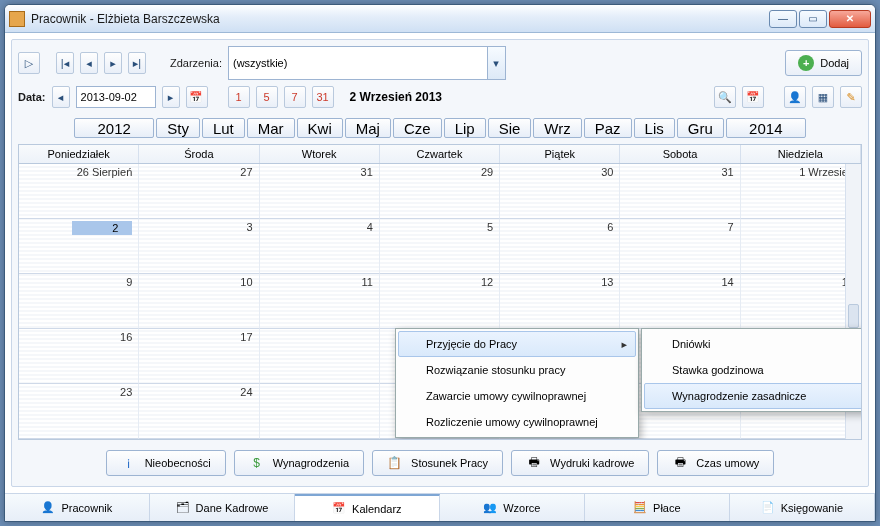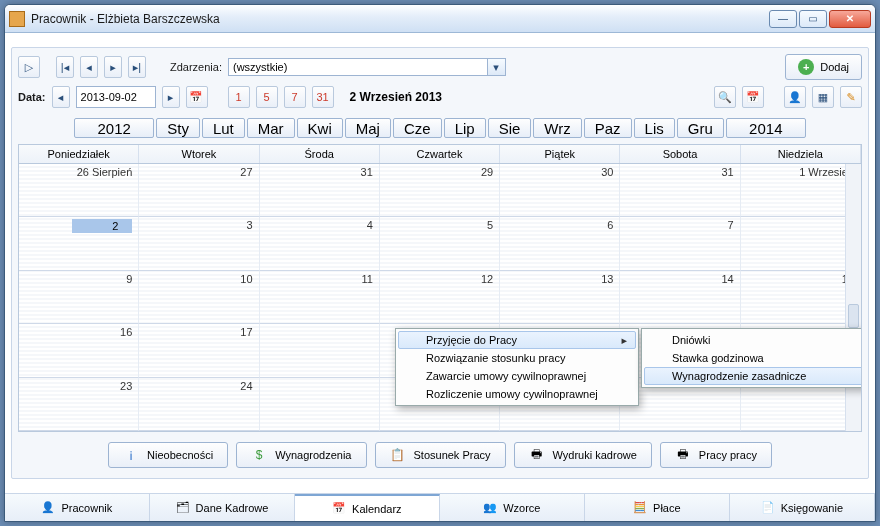--- a/index.html
+++ b/index.html
@@ -1,48 +1,48 @@
 <!DOCTYPE html>
 <html><head>
 <meta charset="utf-8">
 <style>
   * { box-sizing: border-box; margin: 0; padding: 0; font-family: Tahoma, Arial, sans-serif; font-size: 11px; }
   body { background: #6b8db5; padding: 4px; }
-  .window { width: 872px; height: 518px; background: #fff; border: 1px solid #3b5a7a; border-radius: 6px 6px 0 0; overflow: hidden; display: flex; flex-direction: column; box-shadow: 0 0 8px rgba(0,0,0,0.3); gap: 8px; }
+  .window { width: 872px; height: 518px; background: #fff; border: 1px solid #3b5a7a; border-radius: 6px 6px 0 0; overflow: hidden; display: flex; flex-direction: column; box-shadow: 0 0 8px rgba(0,0,0,0.3); }
   .titlebar { height: 28px; background: linear-gradient(#fdfeff, #e3edf9 45%, #cfe0f4); display: flex; align-items: center; padding: 0 4px; border-bottom: 1px solid #9db8d6; }
   .titlebar .app-icon { width: 16px; height: 16px; background: #e6a64d; border: 1px solid #a86b1a; margin-right: 6px; }
   .titlebar .title { flex: 1; color: #1a1a1a; font-size: 12px; }
   .winbtns { display: flex; gap: 2px; }
   .winbtn { width: 28px; height: 18px; border: 1px solid #6a8ab0; border-radius: 3px; background: linear-gradient(#f6fbff,#dce9f8); display: flex; align-items: center; justify-content: center; font-size: 10px; color: #2a4f7a; cursor: default; }
   .winbtn.close { background: linear-gradient(#f7a89a,#e25b3f); border-color: #b73b22; color: #fff; font-weight: bold; width: 42px; }
   .client { flex: 1; background: #f4f7fb; border: 1px solid #c9d6e8; margin: 6px; border-radius: 2px; display: flex; flex-direction: column; padding: 6px; gap: 6px; overflow: hidden; }
   .row { display: flex; align-items: center; gap: 6px; }
   .navbtn, .tbtn { width: 22px; height: 22px; border: 1px solid #b9c9dd; background: linear-gradient(#fefefe,#e9eff8); border-radius: 2px; display: flex; align-items: center; justify-content: center; cursor: default; color: #2a4f7a; font-size: 11px; }
   .navbtn.small { width:18px; height:22px; }
   .label { color: #1a1a1a; }
-  .dropdown { flex: 1; height: 18px; border: 1px solid #9db4d2; background: #fff; display: flex; align-items: center; padding: 0 4px; position: relative; }
+  .dropdown { flex: 1; height: 34px; border: 1px solid #9db4d2; background: #fff; display: flex; align-items: center; padding: 0 4px; position: relative; }
   .dropdown .dd-btn { position: absolute; right: 0; top: 0; bottom: 0; width: 18px; border-left: 1px solid #9db4d2; background: linear-gradient(#f6fbff,#dde9f7); display:flex; align-items:center; justify-content:center; color:#2a4f7a; }
   .add-btn { height: 26px; padding: 0 12px; border: 1px solid #9db4d2; border-radius: 3px; background: linear-gradient(#fefefe,#e9eff8); display:flex; align-items:center; gap:6px; font-size:12px; }
   .add-btn .plus { width:16px; height:16px; border-radius:50%; background:#4caf50; color:#fff; display:flex; align-items:center; justify-content:center; font-weight:bold; }
   .datebox { width: 80px; height: 22px; border:1px solid #9db4d2; background:#fff; display:flex; align-items:center; padding:0 4px; }
   .big-date { font-weight:bold; font-size:12px; margin-left:10px; }
   .spacer { flex:1; }
   .monthbar { display:flex; gap:2px; justify-content:center; margin-top:4px; }
   .monthtab { height:20px; padding:0 10px; border:1px solid #9db4d2; background:linear-gradient(#fefefe,#e7eef8); border-radius:2px; display:flex; align-items:center; font-size:15px; }
   .monthtab.year { width:80px; justify-content:center; }
   .cal-wrap { flex:1; border:1px solid #b9c9dd; background:#fff; display:flex; flex-direction:column; position:relative; overflow:hidden; }
   .cal-head { display:grid; grid-template-columns: repeat(7,1fr); border-bottom:1px solid #b9c9dd; background:linear-gradient(#f8fafc,#edf2f9); }
   .cal-head div { padding:3px 6px; text-align:center; border-right:1px solid #d6e0ee; font-size:11px; }
   .cal-body { flex:1; display:grid; grid-template-columns: repeat(7,1fr); grid-template-rows: repeat(5,1fr); background:repeating-linear-gradient(#fff,#fff 2px,#f5f7fa 2px,#f5f7fa 4px); position:relative; }
   .cell { border-right:1px solid #e6ecf4; border-bottom:1px solid #cfd9e8; position:relative; padding:2px 6px; text-align:right; font-size:11px; color:#333; }
   .cell.selected .daynum { background:#a9c6ea; display:inline-block; padding:1px 14px 1px 40px; color:#000; }
   .scrollbar { position:absolute; right:0; top:0; bottom:0; width:16px; background:#f0f3f8; border-left:1px solid #d6e0ee; }
   .scrollthumb { position:absolute; left:2px; right:2px; top:140px; height:24px; background:#dbe4f0; border:1px solid #b9c9dd; border-radius:2px; }
   .ctx-menu { position:absolute; background:#fdfdfd; border:1px solid #9aa; box-shadow:2px 3px 8px rgba(0,0,0,0.3); min-width:244px; z-index:10; padding:2px; }
-  .ctx-item { height:18px; display:flex; align-items:center; padding:0 24px 0 28px; position:relative; font-size:11px; }
+  .ctx-item { height:26px; display:flex; align-items:center; padding:0 24px 0 28px; position:relative; font-size:11px; }
   .ctx-item.hover { background:linear-gradient(#eaf3fe,#d9e9fb); border:1px solid #a9c6ea; border-radius:2px; padding-left:27px; }
   .ctx-item .arrow { position:absolute; right:8px; color:#333; }
   .ctx-submenu { left:244px; top:-2px; min-width:236px; }
   .btnbar { display:flex; gap:8px; justify-content:center; padding:4px 0; }
   .pillbtn { height:26px; padding:0 14px; border:1px solid #9db4d2; background:linear-gradient(#fefefe,#e9eff8); border-radius:3px; display:flex; align-items:center; gap:8px; font-size:11px; }
   .pillbtn .ico { width:16px; height:16px; display:flex; align-items:center; justify-content:center; font-size:12px; }
   .tabbar { display:flex; gap:0; border-top:1px solid #c9d6e8; background:linear-gradient(#f6fafd,#e7eef8); height:28px; }
   .tab { flex:1; display:flex; align-items:center; justify-content:center; gap:6px; border-right:1px solid #c9d6e8; font-size:11px; }
   .tab.active { background:#fff; border-top:2px solid #7ea6d4; }
   .ic-blue{color:#2a6fc9;} .ic-green{color:#3a9a3a;} .ic-orange{color:#d98a1a;}
@@ -119,22 +119,22 @@
         <div class="monthtab">Wrz</div>
         <div class="monthtab">Paz</div>
         <div class="monthtab">Lis</div>
         <div class="monthtab">Gru</div>
         <div class="monthtab year">2014</div>
       </div>
 
     <div class="cal-wrap">
       <div class="cal-head" id="calhead">
           <div>Poniedziałek</div>
+          <div>Środa</div>
           <div>Wtorek</div>
-          <div>Środa</div>
           <div>Czwartek</div>
           <div>Piątek</div>
           <div>Sobota</div>
           <div>Niedziela</div>
         </div>
       <div class="cal-body" id="calbody">
         <div class="cell"><span class="daynum">26 Sierpień</span></div>
           <div class="cell"><span class="daynum">27</span></div>
           <div class="cell"><span class="daynum">31</span></div>
           <div class="cell"><span class="daynum">29</span></div>
@@ -199,21 +199,21 @@
         <div class="pillbtn">
           <span class="ico ic-orange">📋</span>
           <span>Stosunek Pracy</span>
         </div>
         <div class="pillbtn">
           <span class="ico ">🖶</span>
           <span>Wydruki kadrowe</span>
         </div>
         <div class="pillbtn">
           <span class="ico ">🖶</span>
-          <span>Pracy pracy</span>
+          <span>Czas umowy</span>
         </div>
       </div>
   </div>
 
   <div class="tabbar" id="tabbar">
       <div class="tab">
         <span>👤</span>
         <span>Pracownik</span>
       </div>
       <div class="tab">

